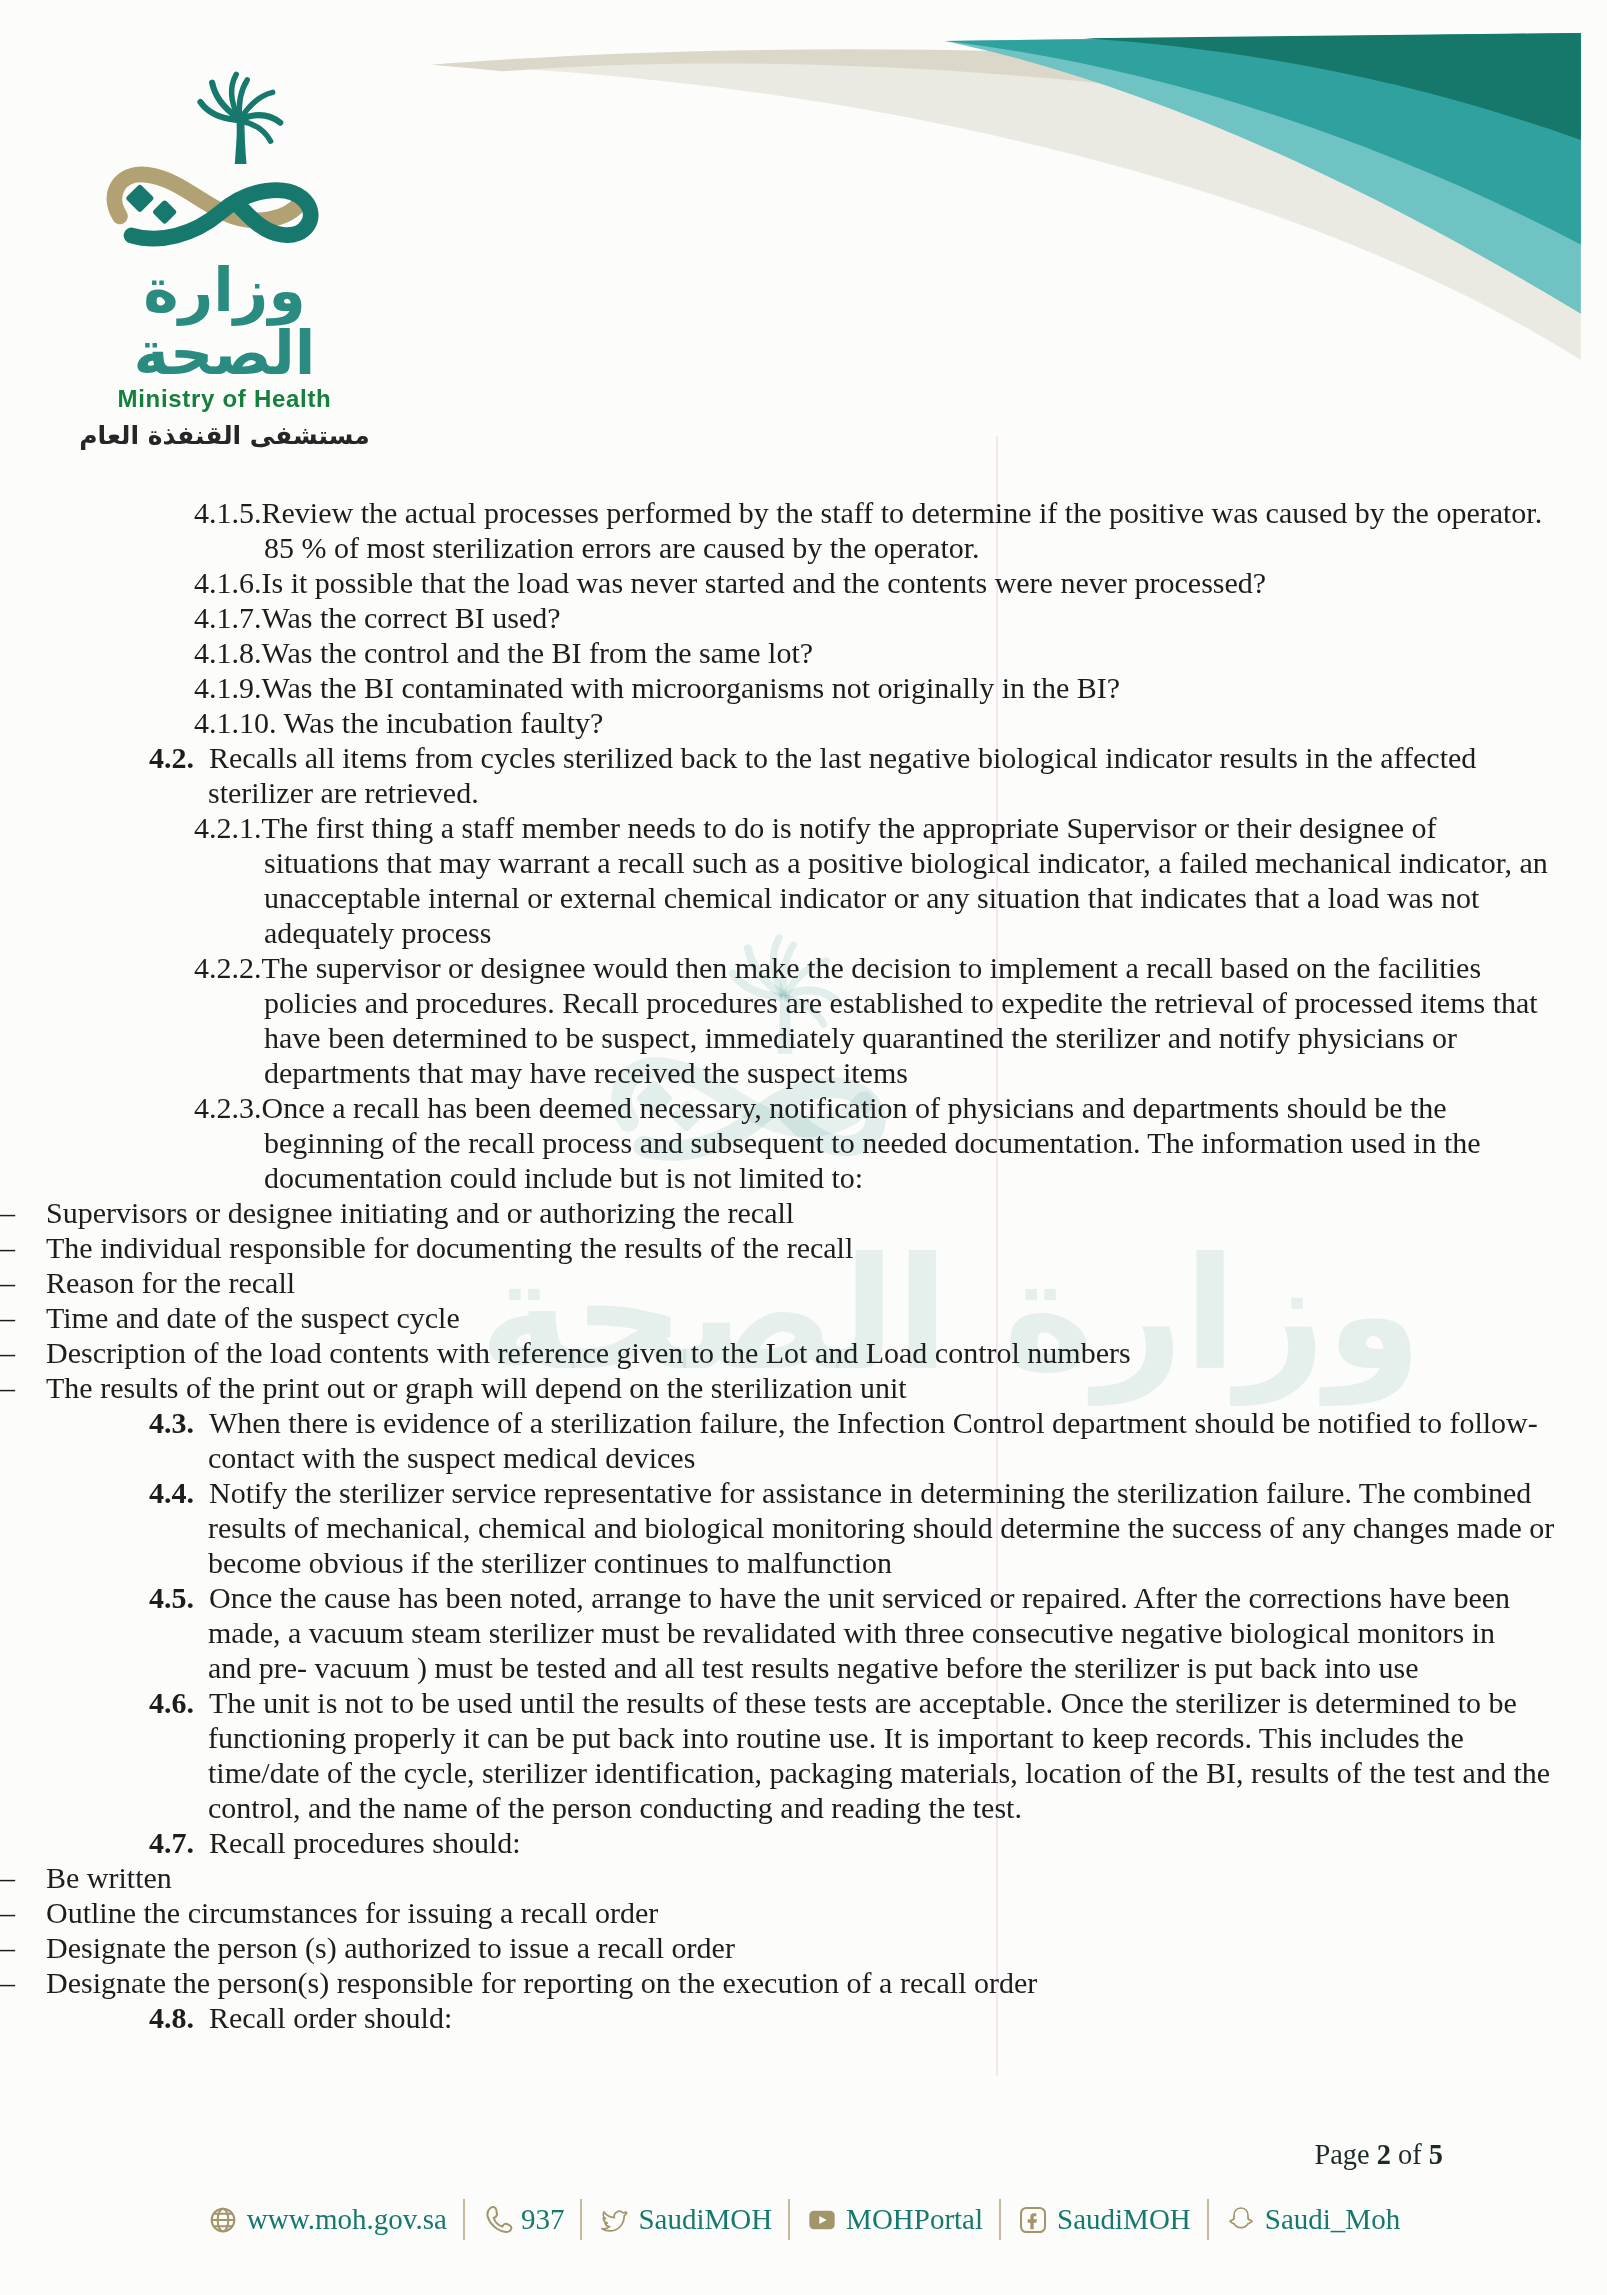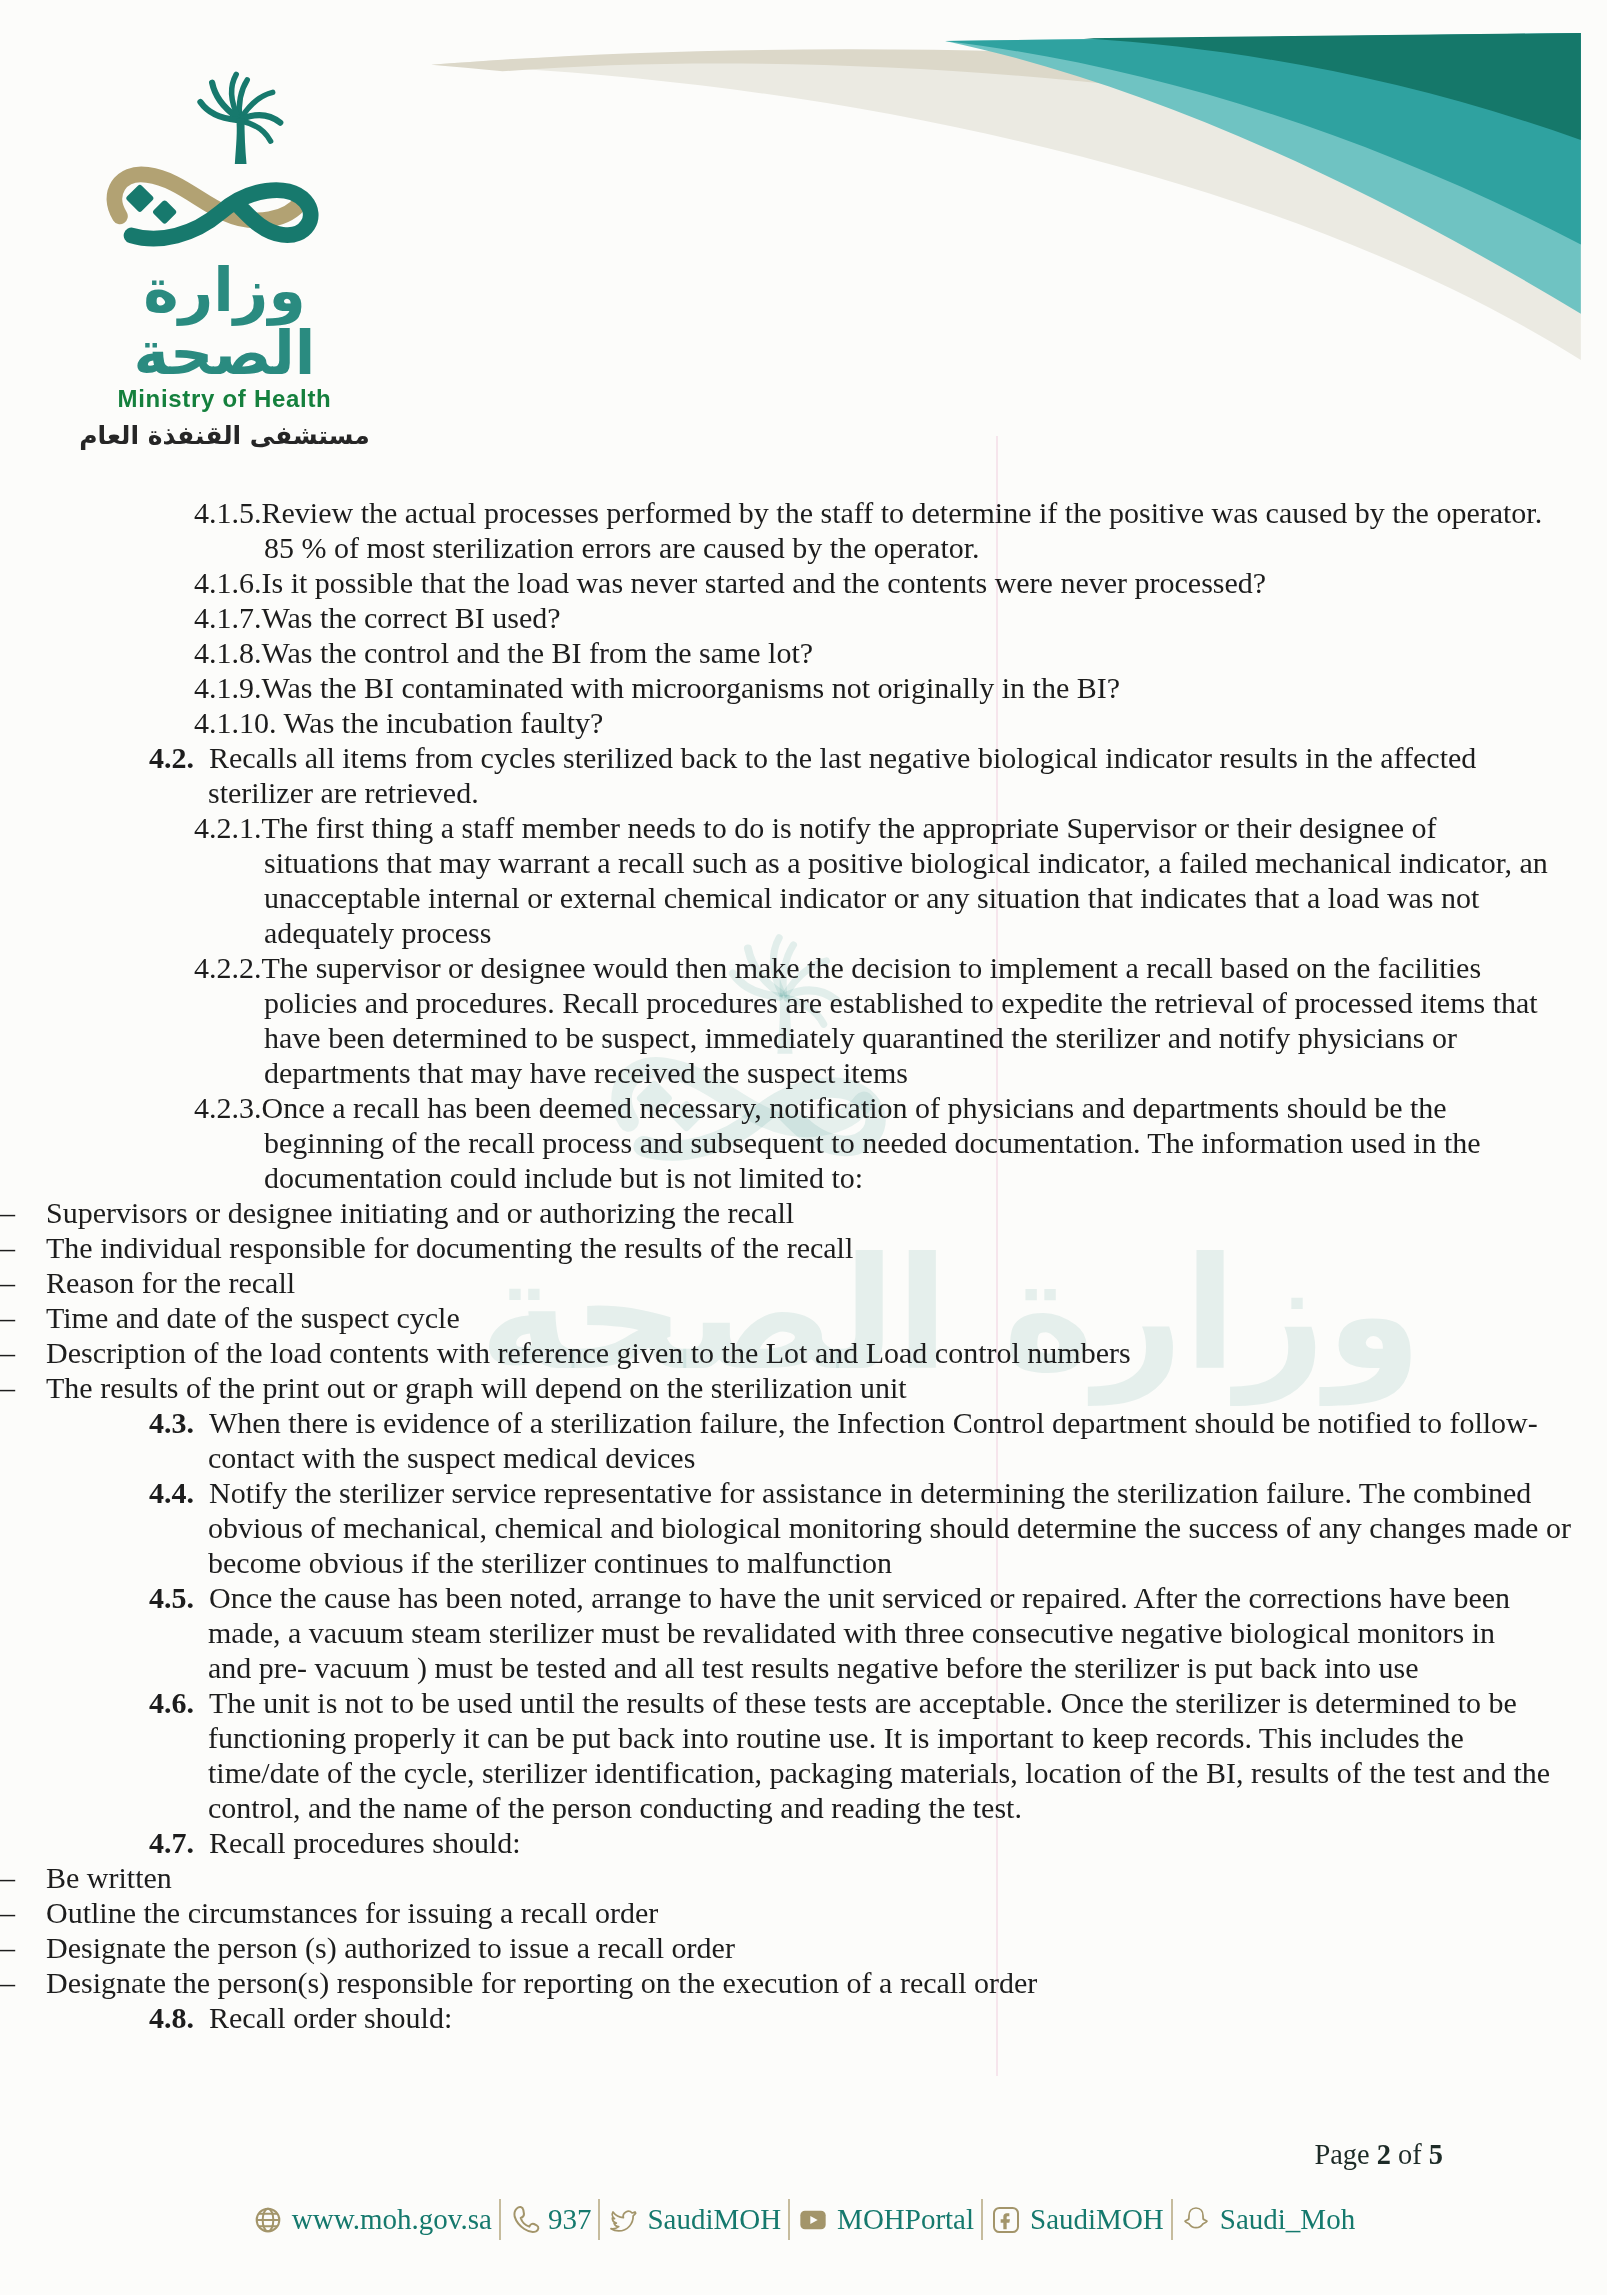--- a/index.html
+++ b/index.html
@@ -33,21 +33,21 @@
   .bl.l1 .num{font-weight:bold;display:inline-block;min-width:60px;}
   .bl.l1w{padding-left:208px;}
   .bl.l2{padding-left:194px;}
   .bl.l2w{padding-left:264px;}
   .bl.b{}
   .bl.b .dash{display:inline-block;min-width:46px;}
   
   .pageno{position:absolute;top:2139px;right:164px;font-size:28.4px;color:#1d2b27;}
   .pageno .pn-b{font-weight:bold;}
   .footer{position:absolute;top:2199px;left:0;width:1607px;display:flex;justify-content:center;
-          align-items:center;gap:7px;font-size:29px;color:#15796d;}
+          align-items:center;gap:16px;font-size:29px;color:#15796d;}
   .flink{display:flex;align-items:center;gap:8px;}
   .flink .ficon{width:32px;height:32px;color:#a3956a;display:block;}
   .fsep{width:2px;height:41px;background:#b4a77d;opacity:.75;}
 </style>
 </head>
 <body>
 
 <div class="page">
 
   <svg class="swoosh" viewBox="0 0 2431 560" aria-hidden="true">
@@ -124,21 +124,21 @@
       <div class="bl l2w">documentation could include but is not limited to:</div>
       <div class="bl b"><span class="dash">–</span>Supervisors or designee initiating and or authorizing the recall</div>
       <div class="bl b"><span class="dash">–</span>The individual responsible for documenting the results of the recall</div>
       <div class="bl b"><span class="dash">–</span>Reason for the recall</div>
       <div class="bl b"><span class="dash">–</span>Time and date of the suspect cycle</div>
       <div class="bl b"><span class="dash">–</span>Description of the load contents with reference given to the Lot and Load control numbers</div>
       <div class="bl b"><span class="dash">–</span>The results of the print out or graph will depend on the sterilization unit</div>
       <div class="bl l1"><span class="num">4.3.</span>When there is evidence of a sterilization failure, the Infection Control department should be notified to follow-</div>
       <div class="bl l1w">contact with the suspect medical devices</div>
       <div class="bl l1"><span class="num">4.4.</span>Notify the sterilizer service representative for assistance in determining the sterilization failure. The combined</div>
-      <div class="bl l1w">obvious of mechanical, chemical and biological monitoring should determine the success of any changes made or</div>
+      <div class="bl l1w">results of mechanical, chemical and biological monitoring should determine the success of any changes made or</div>
       <div class="bl l1w">become obvious if the sterilizer continues to malfunction</div>
       <div class="bl l1"><span class="num">4.5.</span>Once the cause has been noted, arrange to have the unit serviced or repaired. After the corrections have been</div>
       <div class="bl l1w">made, a vacuum steam sterilizer must be revalidated with three consecutive negative biological monitors in</div>
       <div class="bl l1w">and pre- vacuum ) must be tested and all test results negative before the sterilizer is put back into use</div>
       <div class="bl l1"><span class="num">4.6.</span>The unit is not to be used until the results of these tests are acceptable. Once the sterilizer is determined to be</div>
       <div class="bl l1w">functioning properly it can be put back into routine use. It is important to keep records. This includes the</div>
       <div class="bl l1w">time/date of the cycle, sterilizer identification, packaging materials, location of the BI, results of the test and the</div>
       <div class="bl l1w">control, and the name of the person conducting and reading the test.</div>
       <div class="bl l1"><span class="num">4.7.</span>Recall procedures should:</div>
       <div class="bl b"><span class="dash">–</span>Be written</div>

